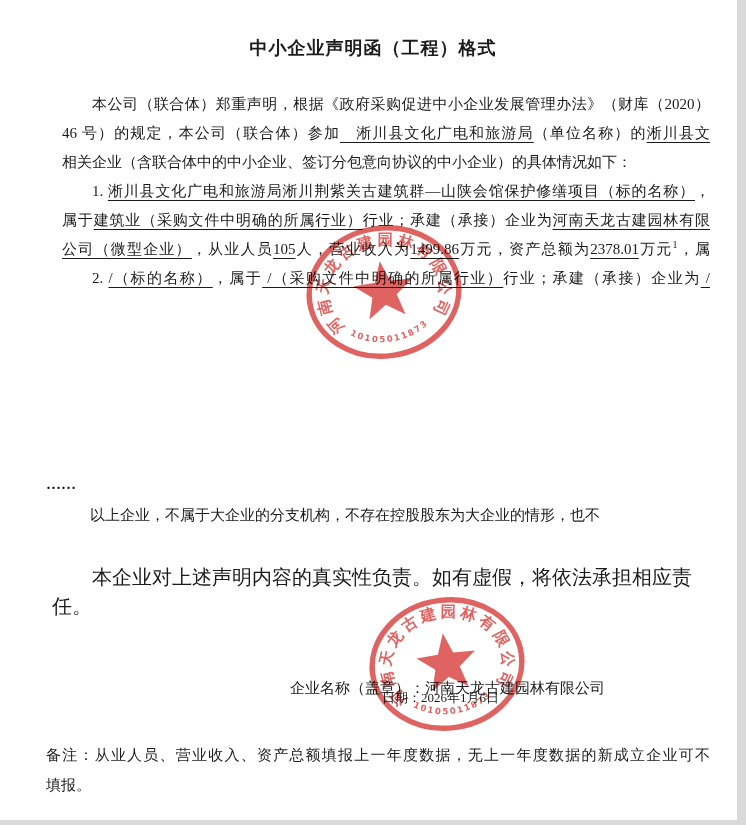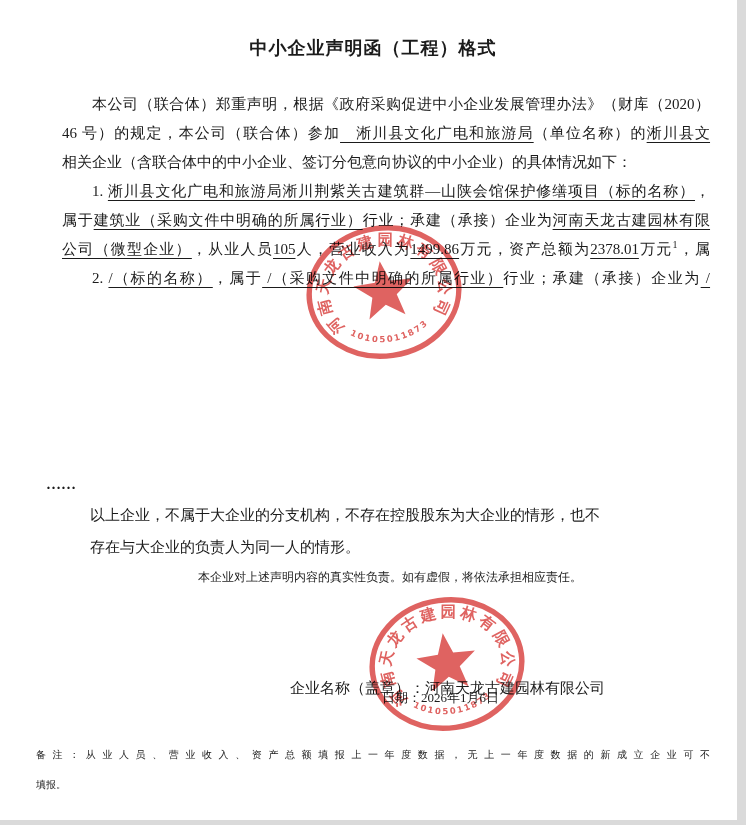--- a/index.html
+++ b/index.html
@@ -14,24 +14,24 @@
     font-size:18px;font-weight:bold;letter-spacing:1px;
   }
   .main{position:absolute;left:62px;right:36px;top:90px;font-size:15px;line-height:29px;}
   .tline{white-space:normal;}
   .tline.j{text-align:justify;text-align-last:justify;}
   .tline.ind{text-indent:2em;}
   .u{text-decoration:underline;text-underline-offset:3.5px;text-decoration-thickness:1px;}
   sup{font-size:10px;line-height:0;vertical-align:super;}
   .dots{position:absolute;left:46px;top:470px;font-size:15px;font-weight:bold;line-height:29px;}
   .decl{position:absolute;left:46px;right:24px;top:499px;font-size:15px;line-height:32px;margin-left:44px;}
-  .resp{position:absolute;left:46px;right:36px;top:563px;font-size:12px;line-height:29px;text-indent:2em;text-align:center;}
+  .resp{position:absolute;left:52px;right:36px;top:563px;font-size:20px;line-height:29px;text-indent:2em;}
   .sig-company{position:absolute;left:290px;top:678px;font-size:15px;line-height:20px;}
   .sig-date{position:absolute;left:382px;top:688px;font-size:13px;line-height:20px;}
-  .note{position:absolute;left:36px;right:36px;top:740px;font-size:10px;line-height:30px;}
+  .note{position:absolute;left:46px;right:36px;top:740px;font-size:15px;line-height:30px;}
   .stamp{
     position:absolute;color:#d8403e;opacity:.82;mix-blend-mode:multiply;pointer-events:none;
   }
   .stamp .seal-ring{fill:none;stroke:currentColor;stroke-width:5.5px;}
   .stamp .seal-star{fill:currentColor;}
   .stamp .seal-name{fill:currentColor;font-size:15.5px;font-weight:bold;letter-spacing:3.5px;
     font-family:"Liberation Serif","DejaVu Serif",serif;}
   .stamp .seal-serial{fill:currentColor;font-size:8.5px;font-weight:bold;letter-spacing:1.8px;
     font-family:"DejaVu Sans","Liberation Sans",sans-serif;}
 </style>
@@ -49,21 +49,20 @@
       <div class="tline j ind"><span>1. </span><span class="u">淅川县文化广电和旅游局淅川荆紫关古建筑群—山陕会馆保护修缮项目（标的名称）</span><span>，</span></div>
       <div class="tline j"><span>属于</span><span class="u">建筑业（采购文件中明确的所属行业）</span><span>行业；承建（承接）企业为</span><span class="u">河南天龙古建园林有限</span></div>
       <div class="tline j"><span class="u">公司（微型企业）</span><span>，从业人员</span><span class="u">105</span><span>人，营业收入为</span><span class="u">1499.86</span><span>万元，资产总额为</span><span class="u">2378.01</span><span>万元</span><sup>1</sup><span>，属</span></div>
       <div class="tline j ind"><span>2. </span><span class="u">/（标的名称）</span><span>，属于</span><span class="u"> /（采购文件中明确的所属行业）</span><span>行业；承建（承接）企业为</span><span class="u"> /</span></div>
     </div>
 
   <div class="dots">……</div>
 
   <div class="decl">
       <div class="tline">以上企业，不属于大企业的分支机构，不存在控股股东为大企业的情形，也不</div>
-      <div class="tline">存在与大企业的负责人为同一人的情形。</div>
     </div>
 
   <div class="resp">本企业对上述声明内容的真实性负责。如有虚假，将依法承担相应责任。</div>
 
   <div class="sig-company"><span>企业名称（盖章）：</span><span>河南天龙古建园林有限公司</span></div>
 
   <div class="sig-date"><span>日期：</span><span>2026年1月6日</span></div>
 
   <div class="note">
       <div class="tline j">备注：从业人员、营业收入、资产总额填报上一年度数据，无上一年度数据的新成立企业可不</div>

